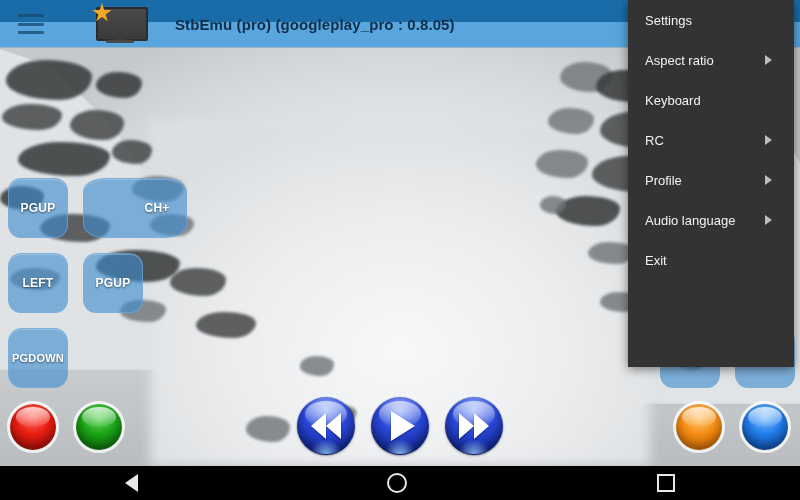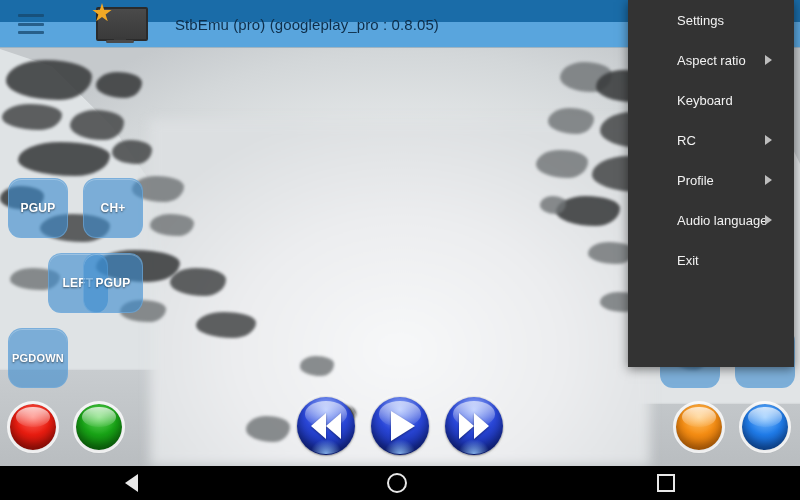--- a/index.html
+++ b/index.html
@@ -50,21 +50,21 @@
   .appicon{position:absolute;left:92px;top:4px;width:56px;height:40px;}
   .appicon .screen{position:absolute;left:4px;top:3px;width:48px;height:30px;
     background:linear-gradient(#4a4a4a,#3a3a3a);border:2px solid #2b2b2b;border-radius:2px;}
   .appicon .stand{position:absolute;left:22px;top:33px;width:12px;height:4px;background:#3a3a3a;}
   .appicon .base{position:absolute;left:14px;top:36px;width:28px;height:3px;background:#4a4a4a;border-radius:2px;}
   .appicon .star{position:absolute;left:0px;top:-1px;width:20px;height:20px;
     background:#f2a925;
     clip-path:polygon(50% 0%,61% 35%,98% 35%,68% 57%,79% 91%,50% 70%,21% 91%,32% 57%,2% 35%,39% 35%);}
 
   .tb-title{position:absolute;left:175px;top:0;height:48px;display:flex;align-items:center;
-    font-size:15px;font-weight:normal;color:#0e2e4a;letter-spacing:.1px;white-space:nowrap;}
+    font-size:15px;font-weight:bold;color:#0e2e4a;letter-spacing:.1px;white-space:nowrap;}
 
   
   .rcbtn{position:absolute;border-radius:22%;
     background:rgba(62,140,206,.62);
     border:1px solid rgba(120,175,220,.55);
     display:flex;align-items:center;justify-content:center;
     color:#fff;font-size:12px;font-weight:bold;letter-spacing:.2px;
     text-shadow:0 1px 2px rgba(0,0,0,.55);
     box-shadow:inset 0 1px 0 rgba(255,255,255,.25);
     cursor:pointer;z-index:12;}
@@ -93,21 +93,21 @@
 
   .tri-right{width:0;height:0;border-left:24px solid #fff;border-top:15px solid transparent;border-bottom:15px solid transparent;margin-left:6px;
     filter:drop-shadow(0 1px 1px rgba(0,0,0,.4));}
   .dbl{display:flex;align-items:center;filter:drop-shadow(0 1px 1px rgba(0,0,0,.4));}
   .tri-l{width:0;height:0;border-right:15px solid #fff;border-top:13px solid transparent;border-bottom:13px solid transparent;}
   .tri-r{width:0;height:0;border-left:15px solid #fff;border-top:13px solid transparent;border-bottom:13px solid transparent;}
 
   
   .menu{position:absolute;left:628px;top:0;width:166px;height:367px;background:#333333;z-index:40;
     box-shadow:0 2px 10px rgba(0,0,0,.5);}
-  .menu-item{position:relative;height:40px;display:flex;align-items:center;cursor:pointer;padding-left:32px;}
+  .menu-item{position:relative;height:40px;display:flex;align-items:center;cursor:pointer;}
   .menu-item .lbl{margin-left:17px;color:#f2f2f2;font-size:13px;}
   .caret{position:absolute;right:22px;top:50%;margin-top:-5px;
     width:0;height:0;border-left:7px solid #bdbdbd;border-top:5px solid transparent;border-bottom:5px solid transparent;}
 
   
   .navbar{position:absolute;left:0;bottom:0;width:800px;height:34px;background:#000;z-index:50;
     display:flex;align-items:center;justify-content:space-around;}
   .nav-back{width:0;height:0;border-right:13px solid #e8e8e8;border-top:9px solid transparent;border-bottom:9px solid transparent;cursor:pointer;}
   .nav-home{width:16px;height:16px;border:2px solid #e8e8e8;border-radius:50%;cursor:pointer;}
   .nav-recent{width:14px;height:14px;border:2px solid #e8e8e8;cursor:pointer;}
@@ -181,24 +181,24 @@
       <div class="base"></div>
       <div class="star"></div>
     </div>
 
     <div class="tb-title">StbEmu (pro) (googleplay_pro : 0.8.05)</div>
   </div>
 
   <div class="rcbtn" style="left:8px;top:178px;width:58px;height:58px;">
     <span>PGUP</span>
   </div>
-  <div class="rcbtn" style="left:83px;top:178px;width:58px;height:58px;">
+  <div class="rcbtn" style="left:83px;top:178px;width:58px;height:58px;padding-left:44px;">
     <span>CH+</span>
   </div>
-  <div class="rcbtn" style="left:8px;top:253px;width:58px;height:58px;margin-left:40px;">
+  <div class="rcbtn" style="left:8px;top:253px;width:58px;height:58px;">
     <span>LEFT</span>
   </div>
   <div class="rcbtn" style="left:83px;top:253px;width:58px;height:58px;">
     <span>PGUP</span>
   </div>
   <div class="rcbtn small" style="left:8px;top:328px;width:58px;height:58px;border-radius:14px;">
     <span>PGDOWN</span>
   </div>
 
   <div class="rcbtn" style="left:660px;top:328px;width:58px;height:58px;"></div>

